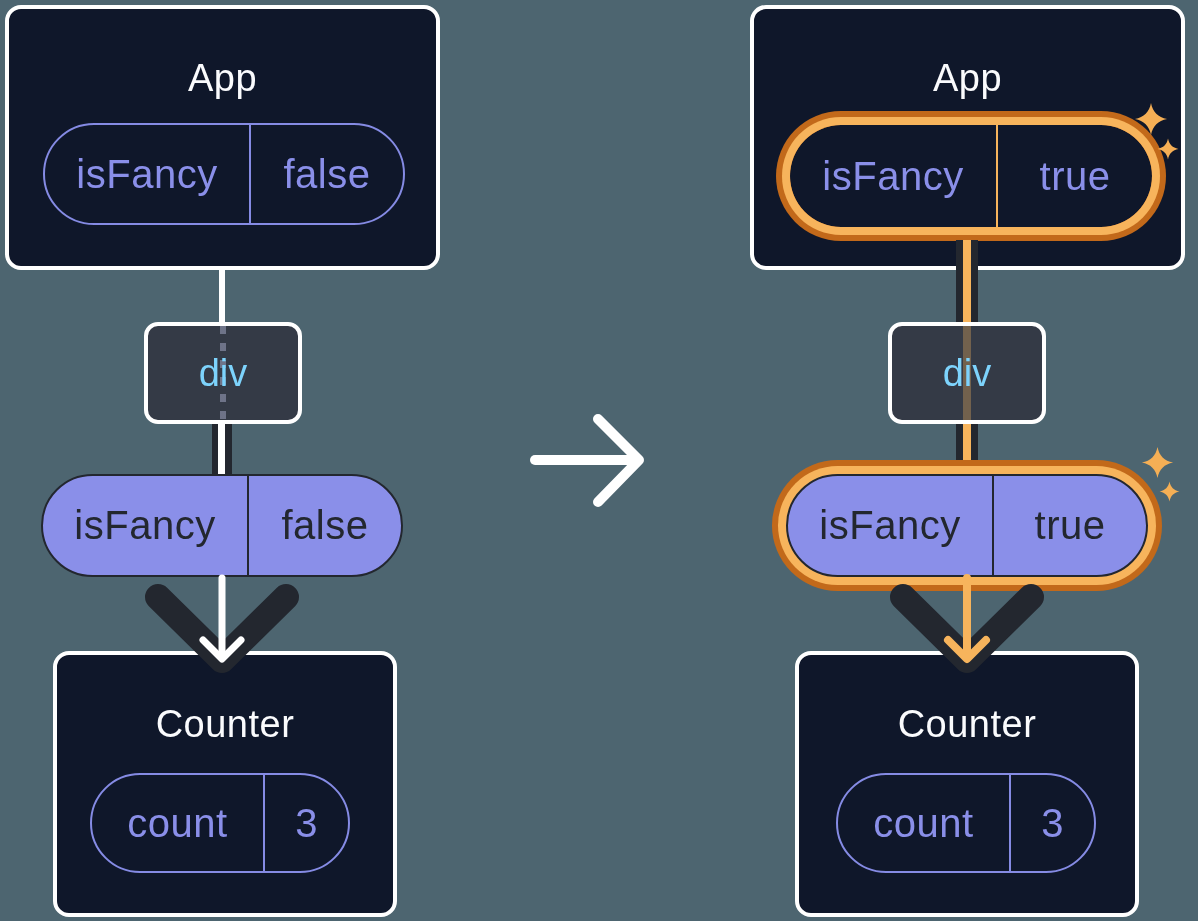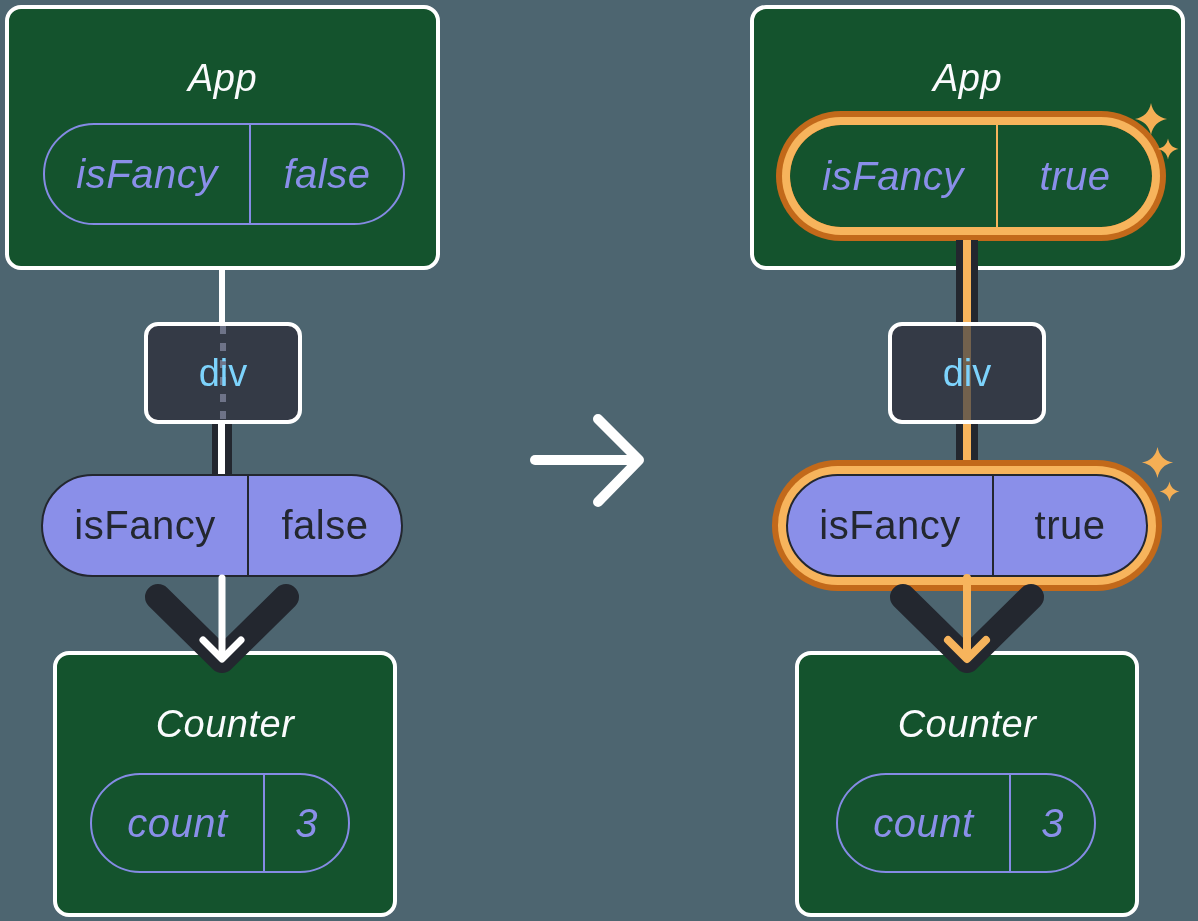--- a/index.html
+++ b/index.html
@@ -3,22 +3,22 @@
 <meta charset="utf-8">
 <style>
   html,body{margin:0;padding:0;background:#4D6570;}
   #stage{
     position:relative;width:1198px;height:921px;overflow:hidden;
     background:#4D6570;
     font-family:"Liberation Sans", sans-serif;
     -webkit-font-smoothing:antialiased;
   }
   .card{
-    position:absolute;background:#14532d;border:4px solid #FFFFFF;
-    border-radius:16px;box-sizing:border-box;font-style:italic;
+    position:absolute;background:#0f172a;border:4px solid #FFFFFF;
+    border-radius:16px;box-sizing:border-box;
   }
   .card-title{
     position:absolute;left:0;right:0;text-align:center;
     color:#FAFBFD;font-size:38px;font-weight:400;letter-spacing:.5px;
   }
   .pill{
     position:absolute;display:flex;box-sizing:border-box;border-radius:60px;
     align-items:stretch;overflow:hidden;
   }
   .pill .cell{

